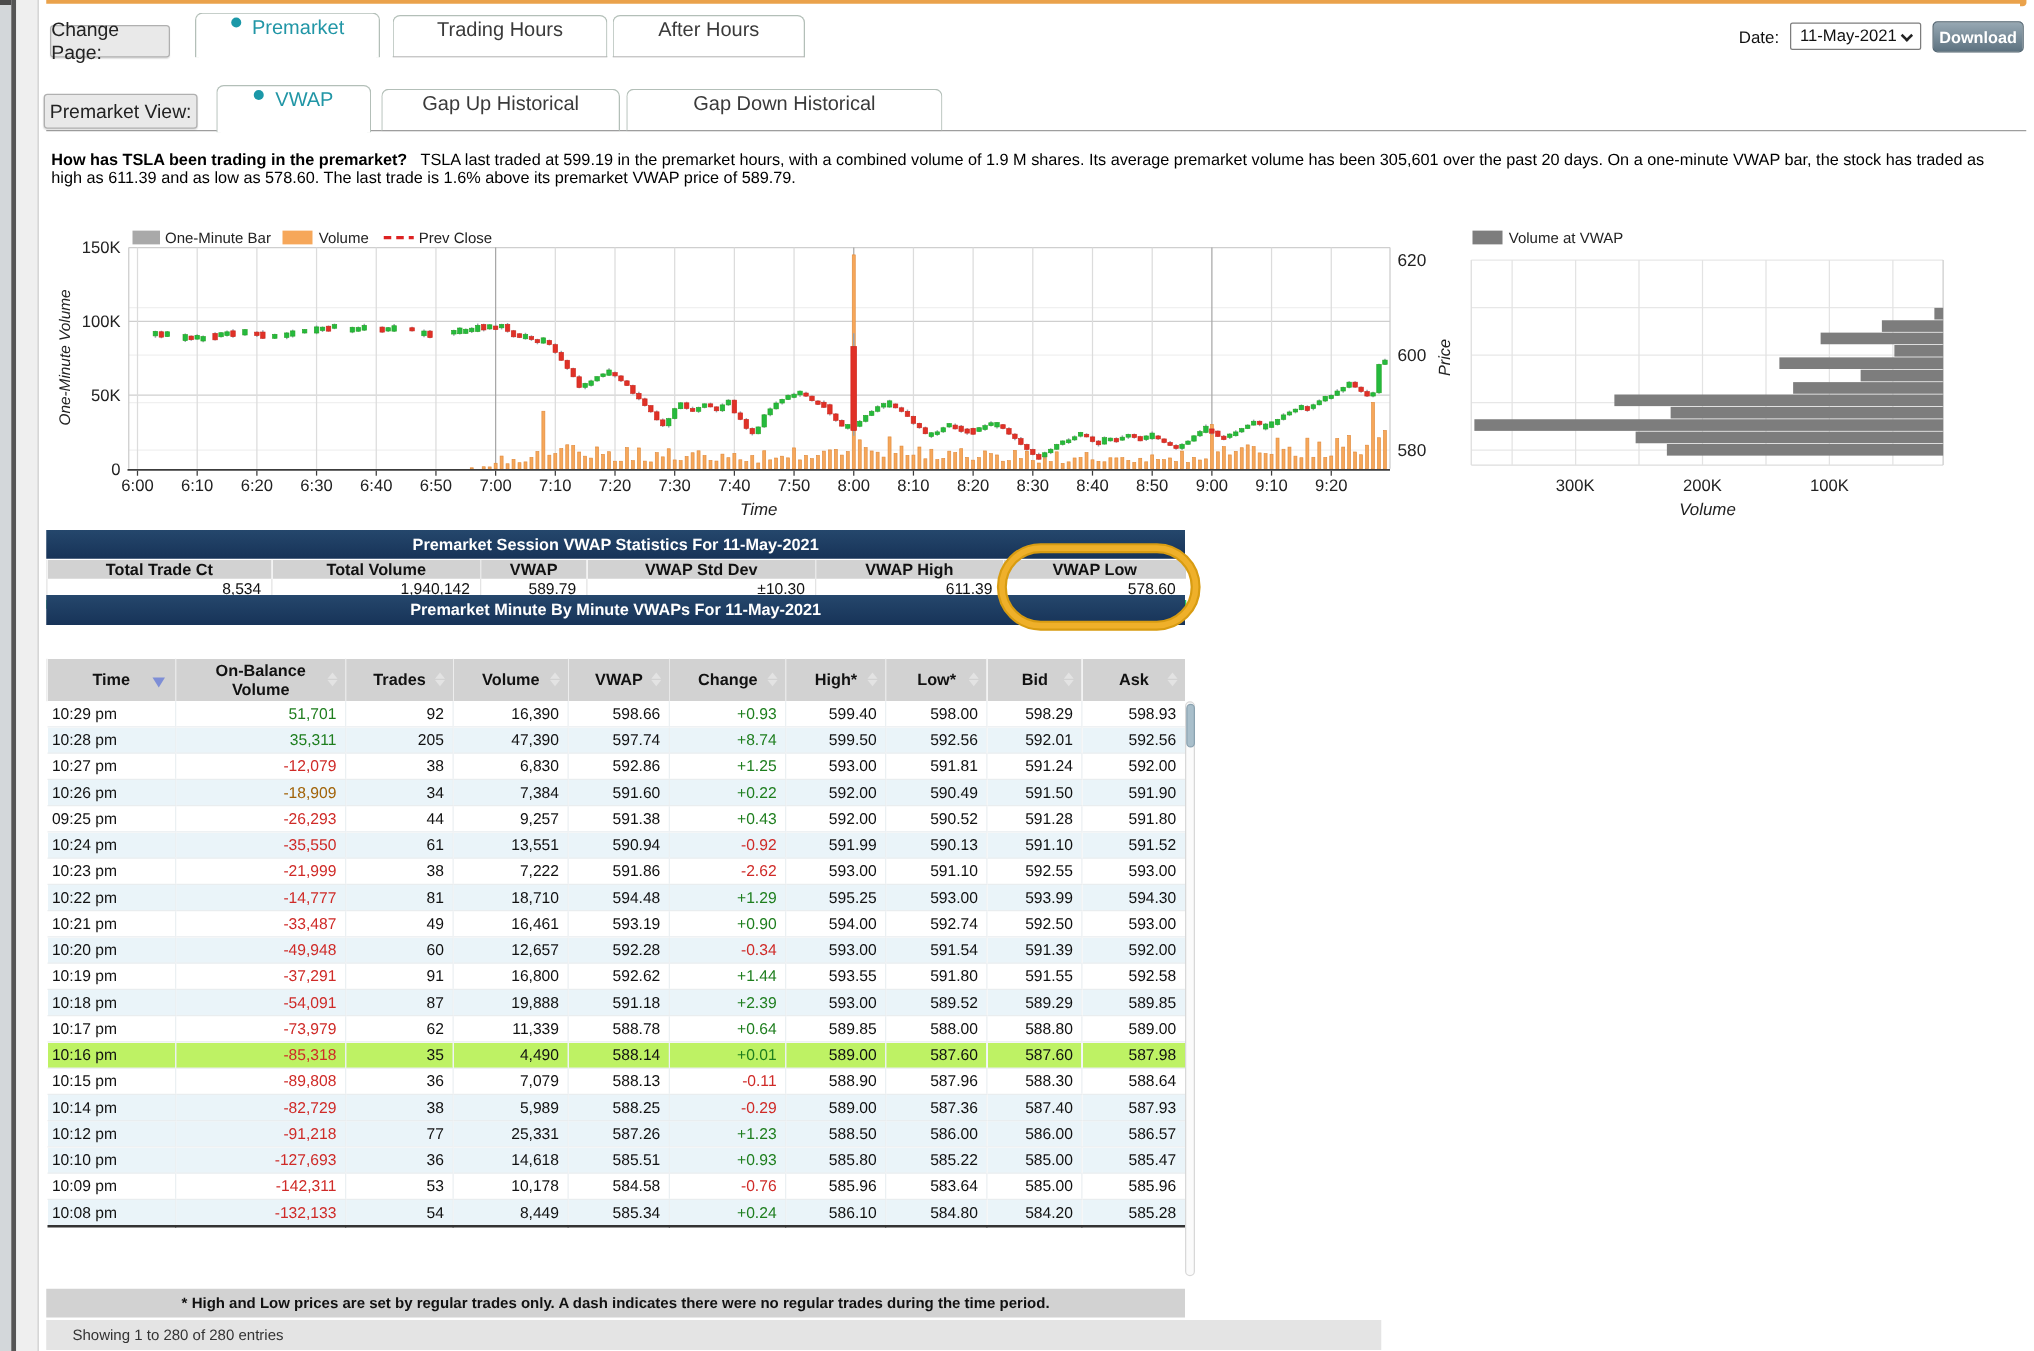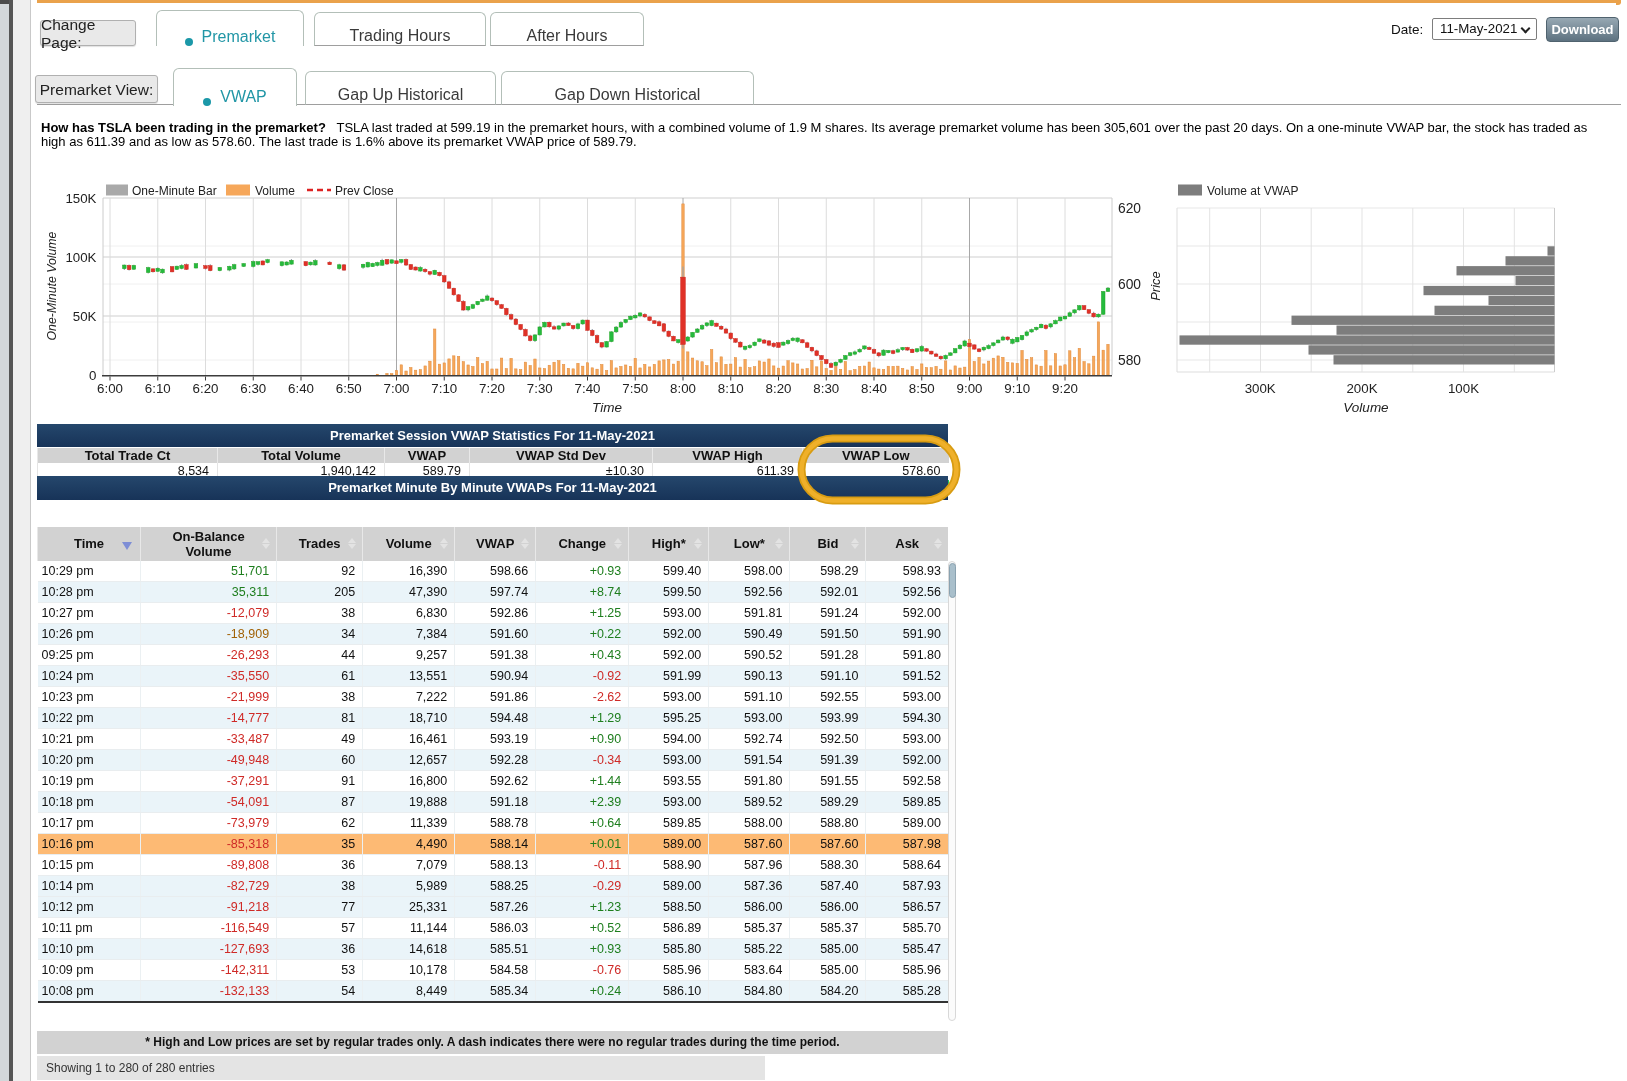--- a/index.html
+++ b/index.html
@@ -1,19 +1,19 @@
 <!DOCTYPE html>
 <html><head>
 <meta charset="utf-8">
 <style>
 * { margin:0; padding:0; box-sizing:border-box; }
 html,body { width:1627px; height:1081px; background:#fff; font-family:"Liberation Sans", sans-serif; overflow:hidden; position:relative; }
 .abs { position:absolute; }
 .tabbtn { background:#e9e9e9; border:1px solid #b0b0b0; border-radius:3px; color:#222; font-size:15.5px; display:flex; align-items:center; justify-content:center; padding-top:2px; box-shadow:0 1px 1px rgba(0,0,0,0.12); }
-.tab { background:#fff; border:1px solid #b3bfb8; border-bottom:none; border-radius:6px 6px 0 0; color:#3a3a3a; font-size:16px; display:flex; align-items:flex-end; justify-content:center; padding-top:3px; }
+.tab { background:#fff; border:1px solid #b3bfb8; border-bottom:none; border-radius:6px 6px 0 0; color:#3a3a3a; font-size:16px; display:flex; align-items:flex-start; justify-content:center; padding-top:3px; }
 .tab.unsel { border-bottom:1px solid #9e9e9e; }
 .dot { display:inline-block; width:8px; height:8px; border-radius:50%; background:#1b98a8; margin-right:9px; }
 .teal { color:#2196a6; }
 table.stats, table.big { border-collapse:collapse; table-layout:fixed; font-size:12.5px; color:#111; }
 table.stats td { height:21px; padding:0 8px 0 0; text-align:right; white-space:nowrap; overflow:hidden; border-left:1px solid #e4e4e4; }
 table.big td { height:21px; padding:0 7px 0 0; text-align:right; white-space:nowrap; overflow:hidden; border-left:1px solid #ebf0f2; border-bottom:1px solid #e9edef; }
 table.big td.tl { text-align:left; padding:0 0 0 4px; border-left:none; }
 .navybar { background:linear-gradient(#25476c,#173358); color:#fff; font-weight:bold; font-size:13px; text-align:center; line-height:23.5px; height:23.5px; }
 .grayhead th { background:#d2d2d2; font-weight:bold; font-size:13px; color:#111; position:relative; border-left:1px solid #e8e8e8; }
 </style>
@@ -942,21 +942,21 @@
         <td style="color:#cf2a27">-73,979</td>
         <td>62</td>
         <td>11,339</td>
         <td>588.78</td>
         <td style="color:#1e7e1e">+0.64</td>
         <td>589.85</td>
         <td>588.00</td>
         <td>588.80</td>
         <td>589.00</td>
       </tr>
-<tr style="background:#fdba74">
+<tr style="background:#bef264">
         <td class="tl">10:16 pm</td>
         <td style="color:#cf2a27">-85,318</td>
         <td>35</td>
         <td>4,490</td>
         <td>588.14</td>
         <td style="color:#1e7e1e">+0.01</td>
         <td>589.00</td>
         <td>587.60</td>
         <td>587.60</td>
         <td>587.98</td>
@@ -990,32 +990,20 @@
         <td style="color:#cf2a27">-91,218</td>
         <td>77</td>
         <td>25,331</td>
         <td>587.26</td>
         <td style="color:#1e7e1e">+1.23</td>
         <td>588.50</td>
         <td>586.00</td>
         <td>586.00</td>
         <td>586.57</td>
       </tr>
-<tr style="background:#ffffff">
-        <td class="tl">10:11 pm</td>
-        <td style="color:#cf2a27">-116,549</td>
-        <td>57</td>
-        <td>11,144</td>
-        <td>586.03</td>
-        <td style="color:#1e7e1e">+0.52</td>
-        <td>586.89</td>
-        <td>585.37</td>
-        <td>585.37</td>
-        <td>585.70</td>
-      </tr>
 <tr style="background:#eaf4f9">
         <td class="tl">10:10 pm</td>
         <td style="color:#cf2a27">-127,693</td>
         <td>36</td>
         <td>14,618</td>
         <td>585.51</td>
         <td style="color:#1e7e1e">+0.93</td>
         <td>585.80</td>
         <td>585.22</td>
         <td>585.00</td>
@@ -1045,18 +1033,18 @@
         <td>584.20</td>
         <td>585.28</td>
       </tr>
 </tbody>
   </table>
 
 <div class="abs" style="left:948px;top:561px;width:8px;height:460px;background:#fbfbfb;border:1px solid #d8d8d8;border-radius:4px"></div>
 <div class="abs" style="left:948.5px;top:563px;width:7px;height:35px;background:#a9bfcb;border:1px solid #8aa2b0;border-radius:3.5px"></div>
 
 <div class="abs" style="left:37px;top:1031px;width:911px;height:23px;background:#d2d2d2;font-size:12px;font-weight:bold;color:#111;text-align:center;line-height:23px">* High and Low prices are set by regular trades only. A dash indicates there were no regular trades during the time period.</div>
-<div class="abs" style="left:37px;top:1056px;width:728px;height:24px;background:#e4e4e4;font-size:12px;color:#333;line-height:24px;padding-left:9px">Showing 1 to 280 of 280 entries</div>
+<div class="abs" style="left:37px;top:1056px;width:1068px;height:24px;background:#e4e4e4;font-size:12px;color:#333;line-height:24px;padding-left:21px">Showing 1 to 280 of 280 entries</div>
 
 <svg class="abs" style="left:796px;top:433px;z-index:5" width="166" height="73" xmlns="http://www.w3.org/2000/svg">
 <rect x="5.5" y="5.5" width="155" height="62" rx="31" ry="31" fill="none" stroke="#d89c12" stroke-width="8"></rect>
 <rect x="5.5" y="5.5" width="155" height="62" rx="31" ry="31" fill="none" stroke="#efb02a" stroke-width="4.5"></rect>
 </svg>
 
 </body></html>

